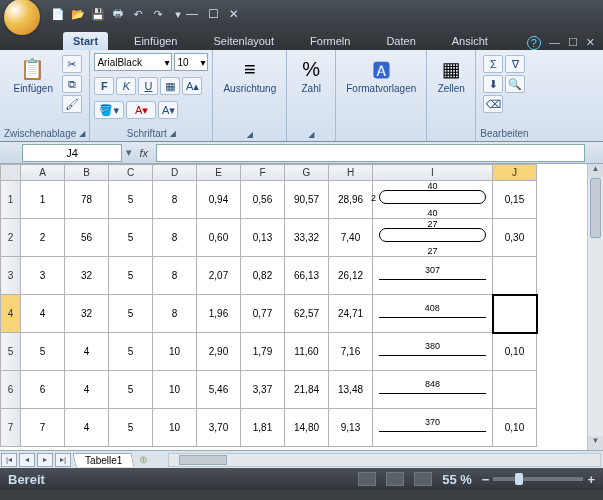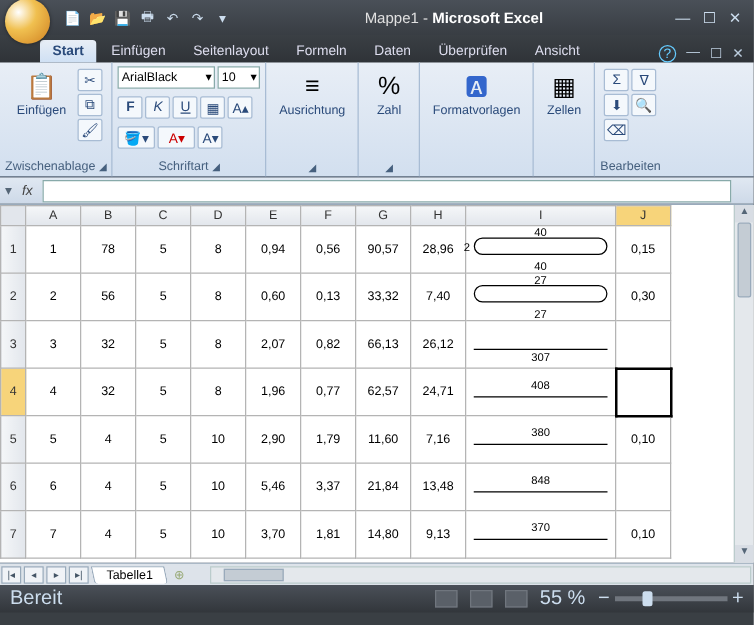--- a/index.html
+++ b/index.html
@@ -6,21 +6,21 @@
 body { background: #3a3f44; width: 603px; height: 500px; overflow: hidden; font-size: 11px; }
 
 .titlebar { height: 28px; background: linear-gradient(#4a5058,#383d43); display: flex; align-items: center; color: #e0e0e0; padding: 0 4px; }
 .orb { width: 36px; height: 36px; border-radius: 50%; background: radial-gradient(circle at 30% 30%, #fff, #f0c050 40%, #d08020); margin-top: 6px; margin-right: 4px; z-index: 10; position: relative; box-shadow: 0 0 3px rgba(0,0,0,.5); }
 .qat { display:flex; gap:4px; margin-left:6px; }
 .qat span { width:16px; height:16px; display:flex; align-items:center; justify-content:center; color:#cde; cursor:pointer; }
 .title-txt { flex:1; text-align:center; font-size:12px; }
 .title-txt b { color:#fff; }
 .winbtns { display:flex; gap:10px; margin-right:6px; color:#cde; font-size:12px; }
 
-.tabs { height:22px; background: linear-gradient(#3a3f44,#2f3338); display:flex; align-items:flex-end; padding-left:32px; gap:2px; }
+.tabs { height:22px; background: linear-gradient(#3a3f44,#2f3338); display:flex; align-items:flex-end; padding-left:63px; gap:16px; }
 .tab { padding:3px 10px; color:#dde; font-size:11px; cursor:pointer; border-radius:3px 3px 0 0; }
 .tab.active { background: linear-gradient(#e8eef6,#cfe0f4); color:#2a4a7a; font-weight:bold; }
 .tab-help { margin-left:auto; display:flex; gap:8px; padding-right:8px; color:#bcd; }
 
 .ribbon { height:92px; background: linear-gradient(#e8eef6,#d2dfef); display:flex; border-bottom:1px solid #7a8aa0; }
 .grp { border-right:1px solid #a8bcd4; display:flex; flex-direction:column; align-items:center; padding:3px 4px 0; }
 .grp-body { flex:1; display:flex; align-items:flex-start; gap:3px; }
 .grp-label { font-size:10px; color:#46607e; padding:1px 0 2px; display:flex; align-items:center; gap:3px; }
 .grp-label .dlg { font-size:8px; color:#46607e; }
 .bigbtn { display:flex; flex-direction:column; align-items:center; padding:2px 6px; cursor:pointer; border-radius:3px; }
@@ -58,58 +58,54 @@
 .shp .num { position:absolute; font-size:9px; color:#000; left:0; right:0; text-align:center; }
 .shp .ln { position:absolute; left:6px; right:6px; height:0; border-top:1px solid #000; }
 
 .sheetbar { height:18px; background:#dde3ea; display:flex; align-items:center; border-top:1px solid #9ab; font-size:10px; }
 .navbtn { width:16px; height:14px; border:1px solid #9ab; background:#f0f3f7; margin:0 1px; text-align:center; line-height:12px; cursor:pointer; color:#456; font-size:8px; }
 .sheettab { background:#fff; border:1px solid #9ab; border-bottom:none; padding:1px 10px; margin-left:2px; border-radius:0 0 3px 3px; transform:skewX(12deg); }
 .sheettab span{ display:inline-block; transform:skewX(-12deg);}
 .hsb { flex:1; margin-left:20px; height:14px; background:#e4e8ec; border:1px solid #bcc; position:relative; margin-right:2px;}
 .hsb .thumb { position:absolute; top:1px; bottom:1px; left:10px; width:48px; background:#c4ccd4; border:1px solid #9ab; }
 
-.status { height:22px; background: linear-gradient(#4a5058,#32363b); display:flex; align-items:center; color:#cde; font-size:16px; padding:0 8px; gap:10px; }
+.status { height:22px; background: linear-gradient(#4a5058,#32363b); display:flex; align-items:center; color:#cde; font-size:13px; padding:0 8px; gap:10px;font-weight:bold; }
 .status .spacer { flex:1; }
 .viewbtn { width:18px; height:14px; background:#5a6068; border:1px solid #70767e; cursor:pointer; }
 .zoom { display:flex; align-items:center; gap:4px; }
 .ztrack { width:90px; height:4px; background:#70767e; position:relative; }
 .ztrack .zt { position:absolute; width:8px; height:12px; background:#cde; top:-4px; left:22px; border-radius:2px; }
 </style>
 </head>
 <body>
 
 <div class="titlebar">
   <div class="orb"></div>
   <div class="qat">
     <span>📄</span>
     <span>📂</span>
     <span>💾</span>
     <span>🖶</span>
     <span>↶</span>
     <span>↷</span>
     <span>▾</span>
   </div>
-  <div class="title-txt">
-    <span>Mappe1</span><span> - </span><b>Microsoft Excel</b>
-  </div>
   <div class="winbtns">
     <span>—</span>
     <span>☐</span>
     <span>✕</span>
   </div>
 </div>
 
 <div class="tabs" id="tabs">
   <div class="tab active">Start</div>
     <div class="tab">Einfügen</div>
     <div class="tab">Seitenlayout</div>
     <div class="tab">Formeln</div>
     <div class="tab">Daten</div>
-    <div class="tab">Überprüfen</div>
     <div class="tab">Ansicht</div>
     <div class="tab-help">
     <span style="color:#6cf;border:1px solid #6cf;border-radius:50%;width:14px;height:14px;text-align:center;line-height:12px;">?</span>
     <span>—</span>
     <span>☐</span>
     <span>✕</span>
   </div>
 </div>
 
 <div class="ribbon">
@@ -222,20 +218,21 @@
           </div>
       </div>
     </div>
     <div class="grp-label">
         <span>Bearbeiten</span>
       </div>
   </div>
 </div>
 
 <div class="fbar">
+  <div class="namebox">J4</div>
   <span style="margin-left:4px;color:#567;">▾</span>
   <span class="fx">fx</span>
   <div class="fxinput"></div>
 </div>
 
 <div class="gridwrap">
   <div class="grid">
     <table id="gridtbl">
         <tbody>
           <tr>
@@ -295,21 +292,21 @@
             <td class="">3</td>
             <td class="">32</td>
             <td class="">5</td>
             <td class="">8</td>
             <td class="">2,07</td>
             <td class="">0,82</td>
             <td class="">66,13</td>
             <td class="">26,12</td>
             <td class="">
               <div class="shp">
-                <div class="num" style="top:8px;margin-top:16px;">307</div>
+                <div class="num" style="top:8px;">307</div>
                 <div class="ln" style="top:22px;"></div>
               </div>
             </td>
             <td class=""></td>
           </tr>
           <tr>
             <th class="rowh active">4</th>
             <td class="">4</td>
             <td class="">32</td>
             <td class="">5</td>

